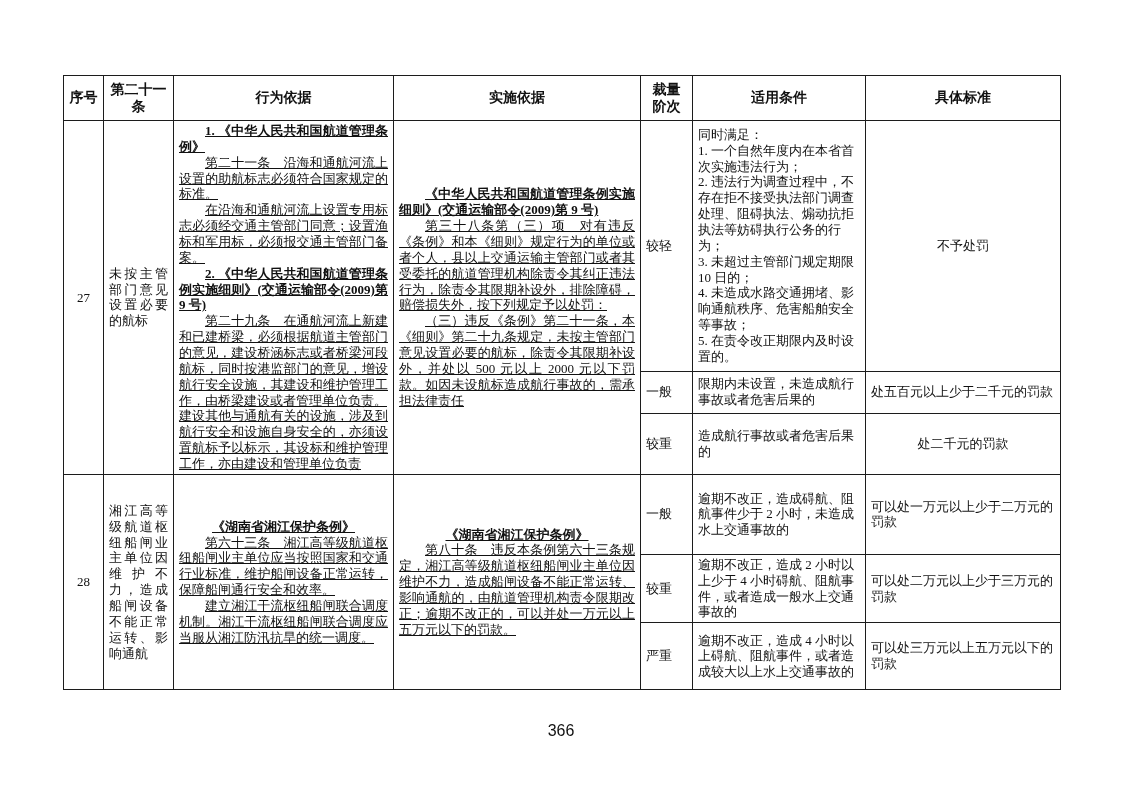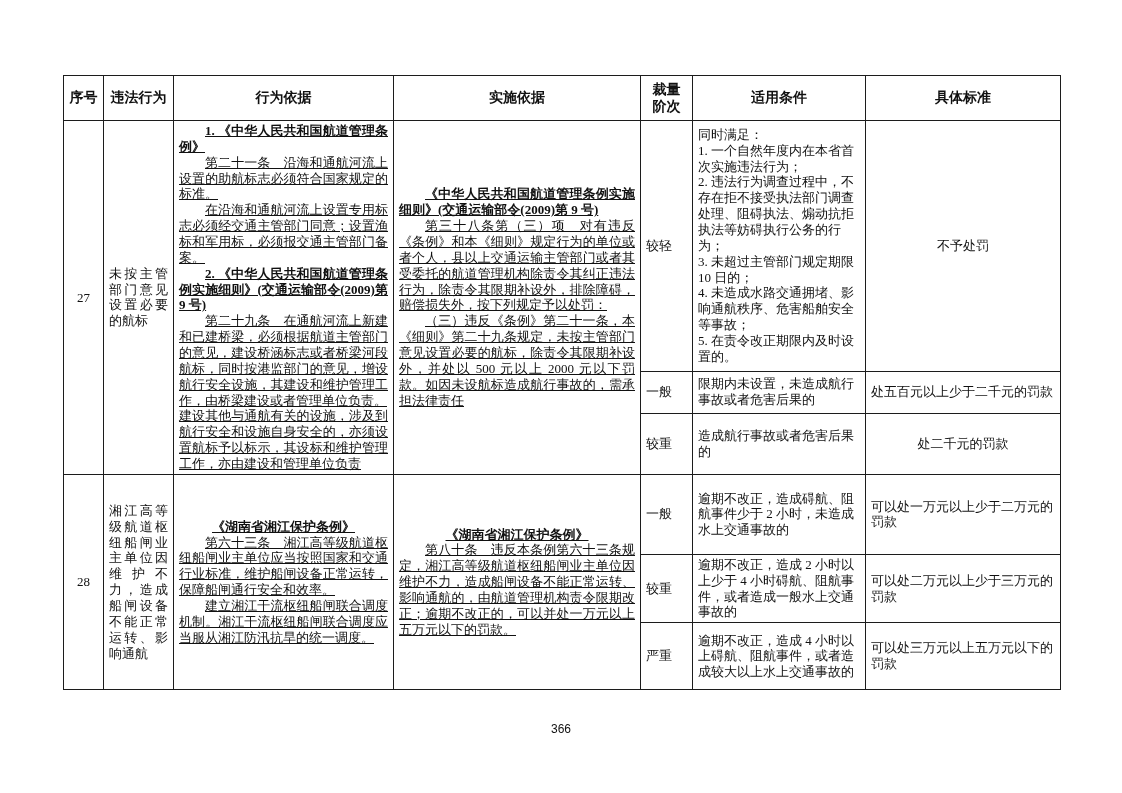--- a/index.html
+++ b/index.html
@@ -25,21 +25,21 @@
   p.bold{font-weight:bold;}
   p.center{text-align:center;text-indent:0;}
   .c-level{text-align:left;}
   .c-cond{padding:3px 7px;}
   .c-cond .pre{white-space:pre-line;text-align:left;}
   .c-std{padding:3px 8px;}
   .c-std.center{text-align:center;}
   .c-std.left{text-align:left;}
   .pageno{
     position:absolute;left:0;top:722px;width:100%;
-    text-align:center;font-size:12px;color:#111;
+    text-align:center;font-size:16px;color:#111;
     font-family:"Liberation Sans",sans-serif;
   }
 </style>
 </head>
 <body>
 
 <div class="page">
 
   <table class="reg">
     <colgroup>
@@ -47,21 +47,21 @@
         <col style="width:70px">
         <col style="width:220px">
       <col style="width:247px">
         <col style="width:52px">
         <col style="width:173px">
       <col style="width:195px">
     </colgroup>
     <thead>
       <tr style="height:45px">
         <th>序号</th>
-        <th>违法行为</th>
+        <th>第二十一条</th>
         <th>行为依据</th>
         <th>实施依据</th>
         <th>裁量阶次</th>
         <th>适用条件</th>
         <th>具体标准</th>
       </tr>
     </thead>
     <tbody>
 
       <tr style="height:237px">

